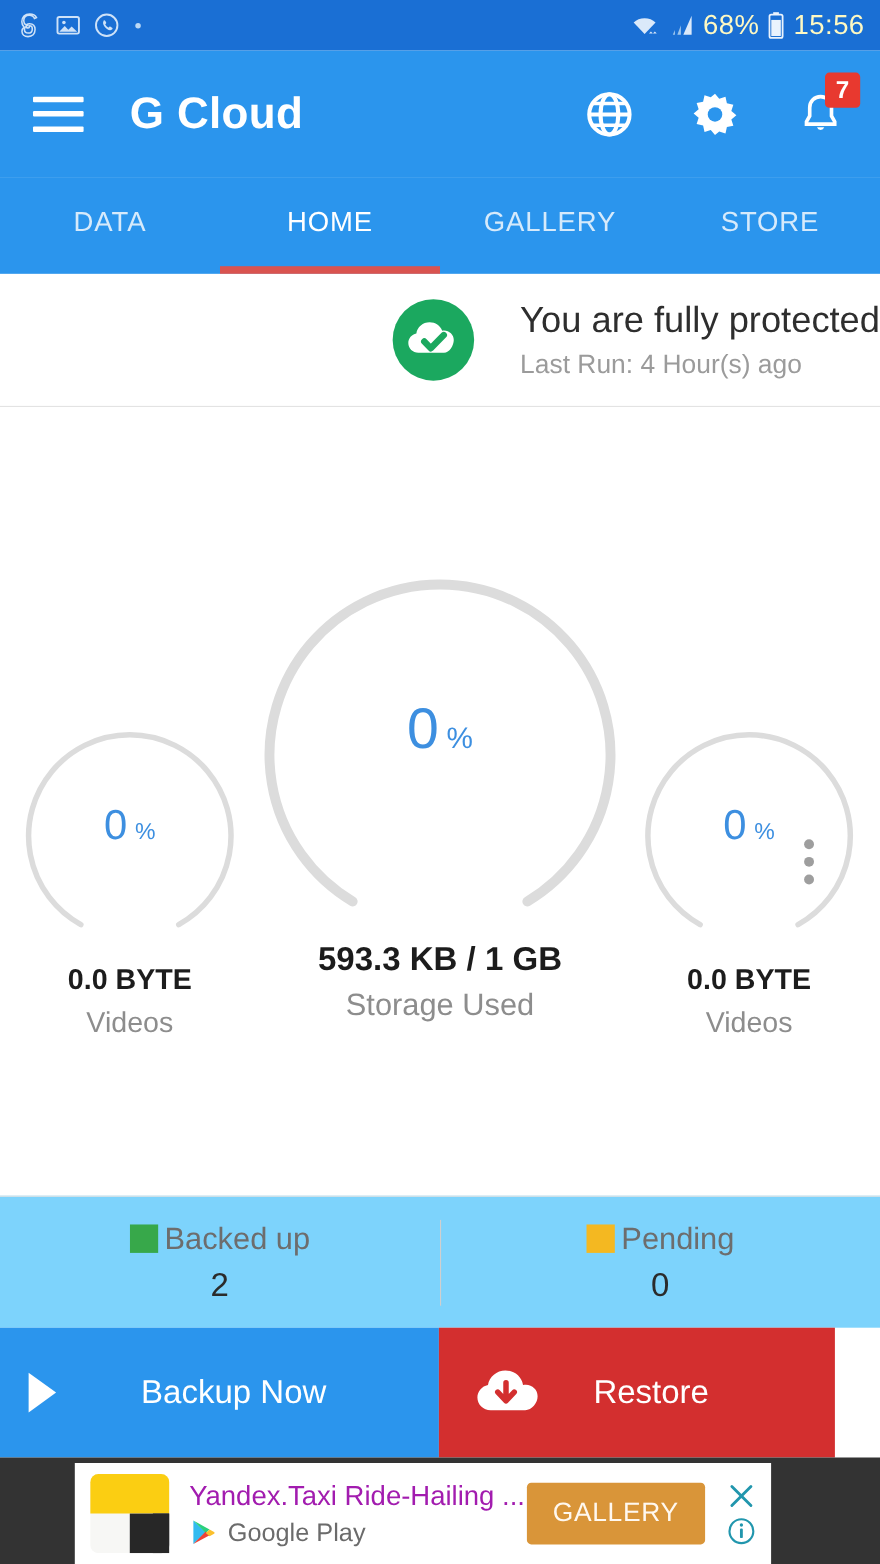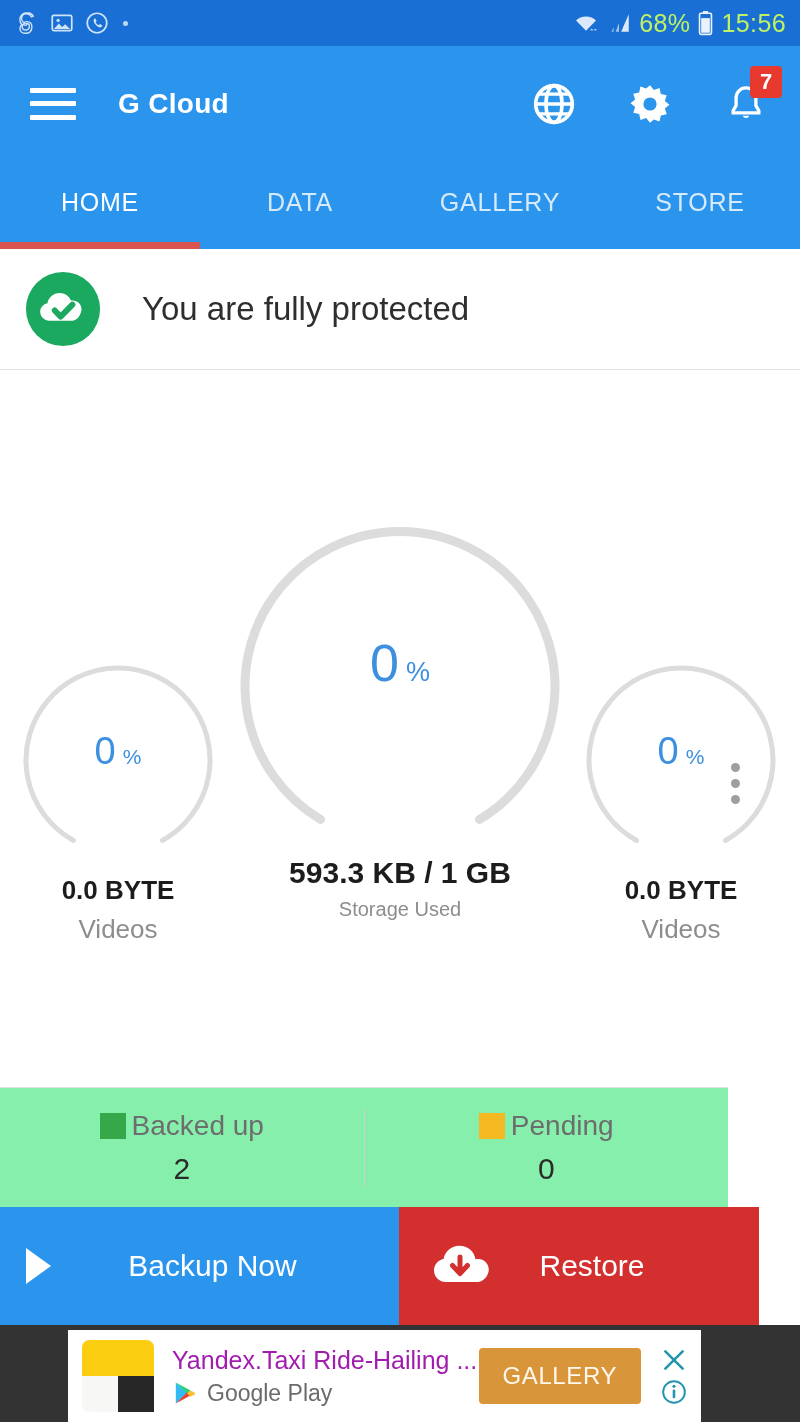--- a/index.html
+++ b/index.html
@@ -15,36 +15,36 @@
   .statusbar {
     position: absolute; top: 0; left: 0; width: 800px; height: 46px;
     background: #1a6fd4;
     display: flex; align-items: center; justify-content: space-between;
     padding: 0 14px;
   }
   .sb-left { display: flex; align-items: center; gap: 9px; }
   .sb-right { display: flex; align-items: center; gap: 7px; }
   .sb-ico { width: 26px; height: 26px; display: block; opacity: .93; }
   .sb-dot { width: 5px; height: 5px; border-radius: 50%; background: #bcd9f5; margin-left: 4px; }
-  .sb-text { color: #bef264; font-size: 25px; letter-spacing: .4px; }
+  .sb-text { color: #fef9c3; font-size: 25px; letter-spacing: .4px; }
   .sb-batt { width: 17px; height: 26px; display: block; }
 
   
   .appbar {
     position: absolute; top: 46px; left: 0; width: 800px; height: 115px;
     background: #2b95ed;
     display: flex; align-items: center;
   }
   .hamburger {
     width: 46px; height: 32px; margin-left: 30px;
     display: flex; flex-direction: column; justify-content: space-between;
   }
   .hamburger i { display: block; height: 5px; background: #fff; border-radius: 1px; }
   .app-title {
-    color: #ffffff; font-size: 28px; font-weight: bold;
+    color: #ffffff; font-size: 40px; font-weight: bold;
     margin-left: 42px; letter-spacing: .3px;
   }
   .appbar-actions {
     margin-left: auto; margin-right: 32px;
     display: flex; align-items: center; gap: 52px;
   }
   .act-ico { position: relative; width: 44px; height: 44px; }
   .act-ico svg { display: block; width: 44px; height: 44px; }
   .badge {
     position: absolute; top: -16px; right: -14px;
@@ -68,21 +68,21 @@
   .tab.inactive { color: #d6eafb; }
   .tab-indicator {
     position: absolute; left: 0; bottom: 0; width: 100%; height: 7px;
     background: #d9534f;
   }
 
   
   .banner {
     position: absolute; top: 249px; left: 0; width: 800px; height: 121px;
     background: #fff; border-bottom: 1px solid #e3e3e3;
-    display: flex; align-items: center; padding-left: 24px;
+    display: flex; align-items: center; padding-left: 24px; justify-content: flex-end;
   }
   .shield-wrap { width: 78px; height: 78px; flex: none; }
   .banner-texts { margin-left: 40px; }
   .banner-title { font-size: 33px; color: #2e2e2e; line-height: 1.15; }
   .banner-sub { font-size: 24px; color: #9b9b9b; margin-top: 8px; }
 
   
   .gaugearea {
     position: absolute; top: 371px; left: 0; width: 800px; height: 716px;
     background: #fff;
@@ -109,37 +109,37 @@
   .gl-value { font-weight: bold; color: #1c1c1c; }
   .gl-name { color: #8d8d8d; }
 
   
   #gauge-main { left: 230px; top: 156px; width: 340px; height: 320px; }
   #gauge-main .gauge-center { top: 106px; }
   #gauge-main .gauge-num { font-size: 52px; }
   #gauge-main .gauge-pct { font-size: 27px; }
   #label-main { left: 230px; top: 485px; width: 340px; }
   #label-main .gl-value { font-size: 30px; text-align: center; }
-  #label-main .gl-name { font-size: 20px; display: block; margin-top: 8px; }
+  #label-main .gl-name { font-size: 28px; display: block; margin-top: 8px; }
 
   
   #gauge-photos { left: 18px; top: 297px; width: 200px; height: 188px; }
   #gauge-videos { left: 581px; top: 297px; width: 200px; height: 188px; }
   .gauge-side .gauge-center { top: 62px; }
   .gauge-side .gauge-num { font-size: 38px; }
   .gauge-side .gauge-pct { font-size: 21px; }
   #label-photos { left: 8px; top: 504px; width: 220px; }
   #label-videos { left: 571px; top: 504px; width: 220px; }
   .label-side .gl-value { font-size: 26px; }
   .label-side .gl-name { font-size: 26px; display: block; margin-top: 8px; }
 
   
   .legend {
-    position: absolute; top: 1087px; left: 0; width: 728px; height: 120px;
-    background: #86efac; border-top: 1px solid #e3e3e3;
+    position: absolute; top: 1087px; left: 0; width: 800px; height: 120px;
+    background: #7dd3fc; border-top: 1px solid #e3e3e3;
     display: flex; align-items: center;
   }
   .legend-cell {
     flex: 1; display: flex; flex-direction: column; align-items: center; justify-content: center;
   }
   .legend-head { display: flex; align-items: center; gap: 6px; }
   .legend-swatch { width: 26px; height: 26px; display: block; }
   .legend-name { font-size: 28px; color: #6d6d6d; }
   .legend-count { font-size: 30px; color: #2b2b2b; margin-top: 10px; }
   .legend-divider { width: 1px; height: 78px; background: #cfcfcf; flex: none; }
@@ -253,43 +253,44 @@
         <svg viewBox="0 0 24 24">
           <path d="M12 3.2c-3.1 0-5.4 2.4-5.4 5.5v4.1L5 15.6v1.2h14v-1.2l-1.6-2.8V8.7c0-3.1-2.3-5.5-5.4-5.5z" fill="none" stroke="#fff" stroke-width="1.8"></path>
           <path d="M10.2 18.4a1.9 1.9 0 003.6 0z" fill="#fff"></path>
         </svg>
         <span class="badge">7</span>
       </div>
     </div>
   </div>
 
   <div class="tabs">
+    <div class="tab inactive">
+      <span>DATA</span>
+    </div>
     <div class="tab">
       <span>HOME</span>
       <span class="tab-indicator"></span>
-    </div>
-    <div class="tab inactive">
-      <span>DATA</span>
     </div>
     <div class="tab inactive">
       <span>GALLERY</span>
     </div>
     <div class="tab inactive">
       <span>STORE</span>
     </div>
   </div>
 
   <div class="banner">
     <svg class="shield-wrap" viewBox="0 0 80 80">
       <circle cx="40" cy="40" r="38" fill="#1ba85f"></circle>
       <path d="M26 52c-5.2 0-9.4-4.1-9.4-9.1 0-4.4 3.2-8.1 7.5-8.9.9-5.9 6.1-10.4 12.4-10.4 5.3 0 9.9 3.2 11.7 7.8.6-.1 1.1-.2 1.7-.2 5 0 9.1 4 9.1 8.9 0 5-4.1 11.9-9.1 11.9z" fill="#ffffff"></path>
       <path d="M31.5 41.5l6.1 6.3 12.1-12.3" fill="none" stroke="#1ba85f" stroke-width="6" stroke-linecap="round" stroke-linejoin="round"></path>
     </svg>
     <div class="banner-texts">
       <div class="banner-title">You are fully protected</div>
+      <div class="banner-sub">Last Run: 4 Hour(s) ago</div>
     </div>
   </div>
 
   <div class="gaugearea">
 
     <div class="overflow-dots">
       <i></i>
         <i></i>
         <i></i>
     </div>

